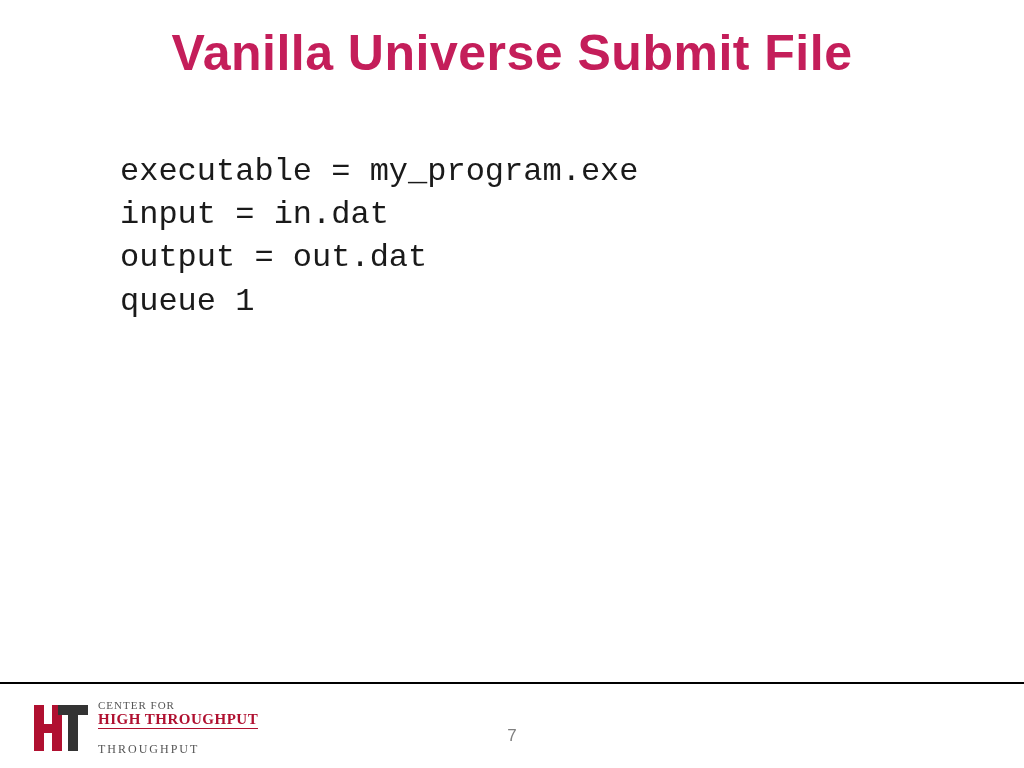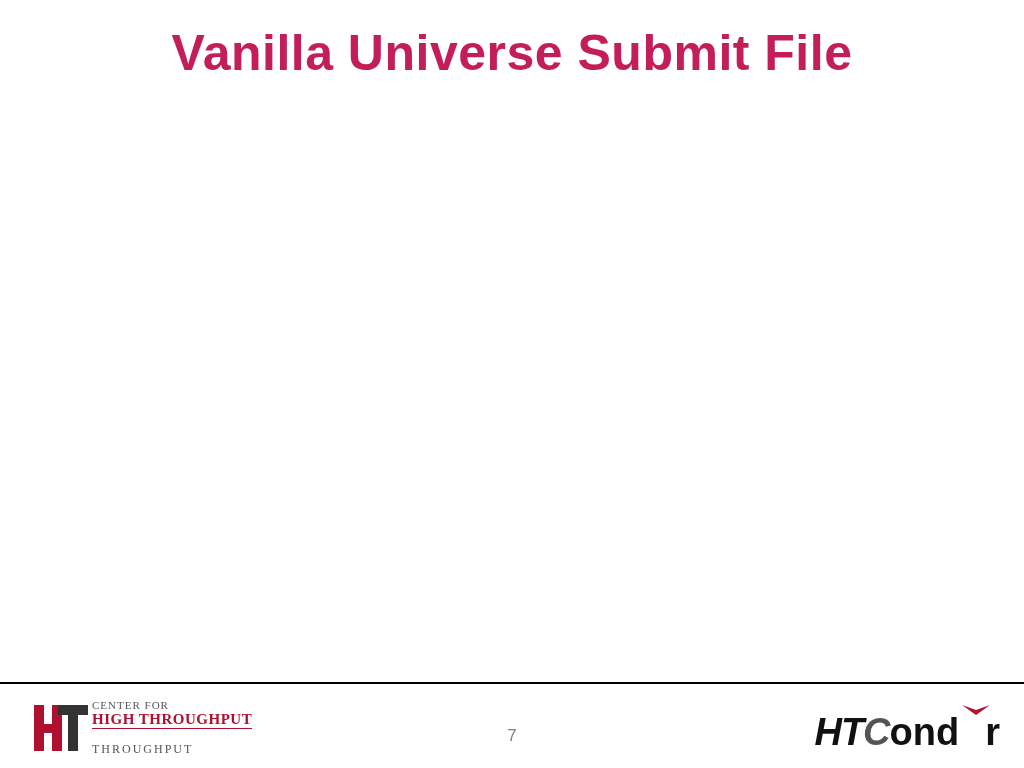--- a/index.html
+++ b/index.html
@@ -53,21 +53,21 @@
     color: #808080;
   }
 
   
   .logo-left {
     position: absolute;
     left: 18px;
     bottom: 12px;
     display: flex;
     align-items: center;
-    gap: 4px;
+    gap: 10px;
     padding-left: 16px;
   }
   .ht-mark {
     width: 54px;
     height: 46px;
     position: relative;
   }
   .ht-mark .h-v1, .ht-mark .h-v2 {
     position: absolute;
     top: 0;
@@ -156,45 +156,38 @@
     height: 16px;
   }
 </style>
 </head>
 <body>
 
 <div class="slide">
 
   <h1 class="title">Vanilla Universe Submit File</h1>
 
+  <div class="code-block"><span>executable = my_program.exe</span>
+<span>input = in.dat</span>
+<span>output = out.dat</span>
+<span>queue 1</span></div>
 
   <div class="footer-rule"></div>
 
   <div class="page-number">7</div>
 
   <div class="logo-left">
     <div class="ht-mark">
       <div class="h-v1"></div>
       <div class="h-v2"></div>
       <div class="h-bar"></div>
       <div class="t-top"></div>
       <div class="t-stem"></div>
     </div>
     <div class="chtc-text">
       <span class="l1">CENTER FOR</span>
       <span class="l2">HIGH THROUGHPUT</span>
       <span class="l3">THROUGHPUT</span>
     </div>
   </div>
 
-  <div class="logo-right">
-    <span class="ht">HT</span>
-      <span class="c">C</span>
-      <span class="ondor">ond</span>
-      <span class="wing">
-        <svg viewBox="0 0 30 16">
-          <path d="M1 2 L15 12 L29 2 L15 7 Z" fill="#b01030"></path>
-        </svg>
-      </span>
-      <span class="ondor">r</span>
-  </div>
 
 </div>
 
 </body></html>

